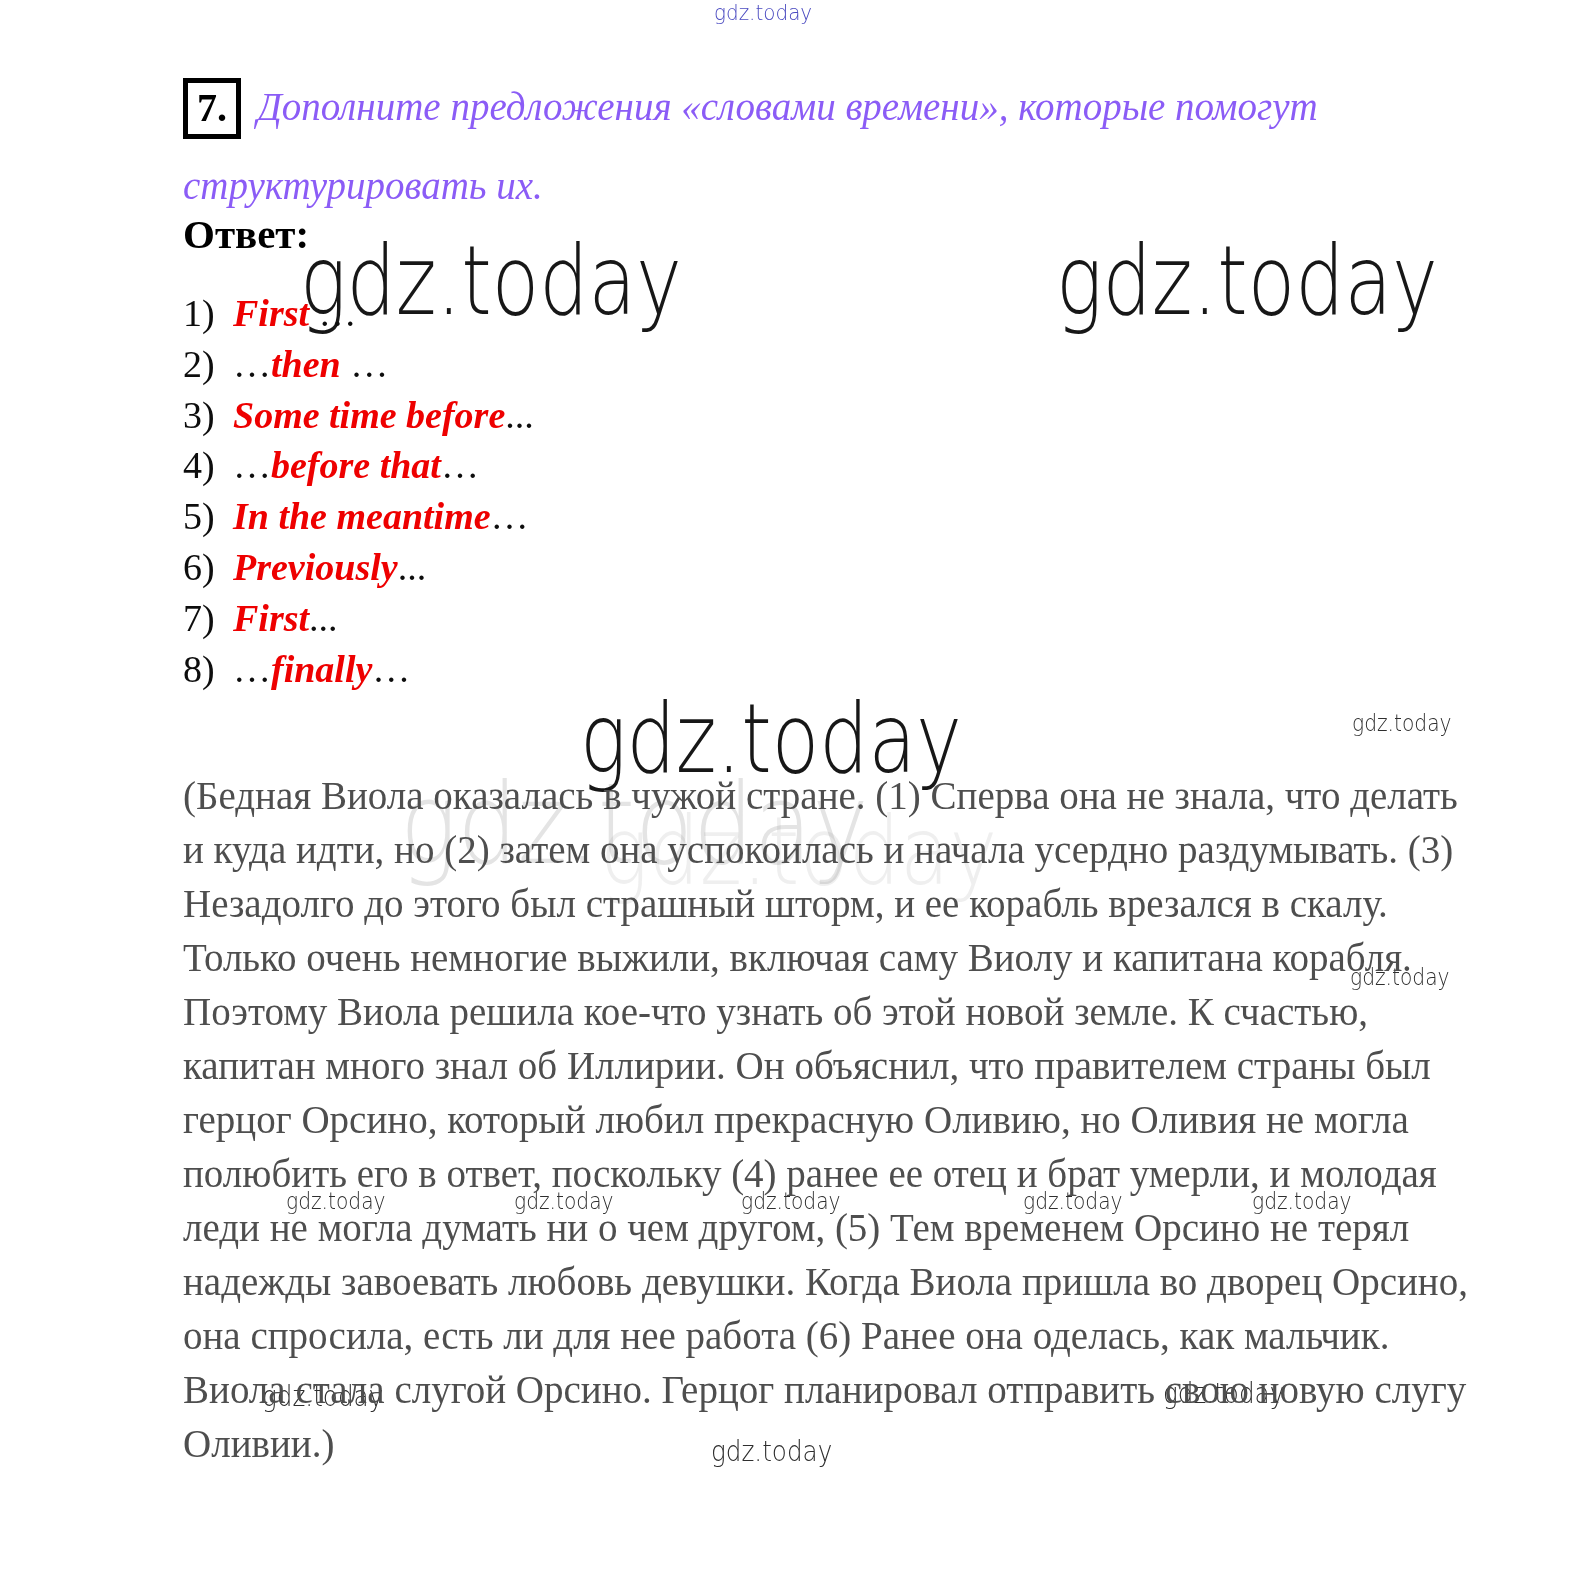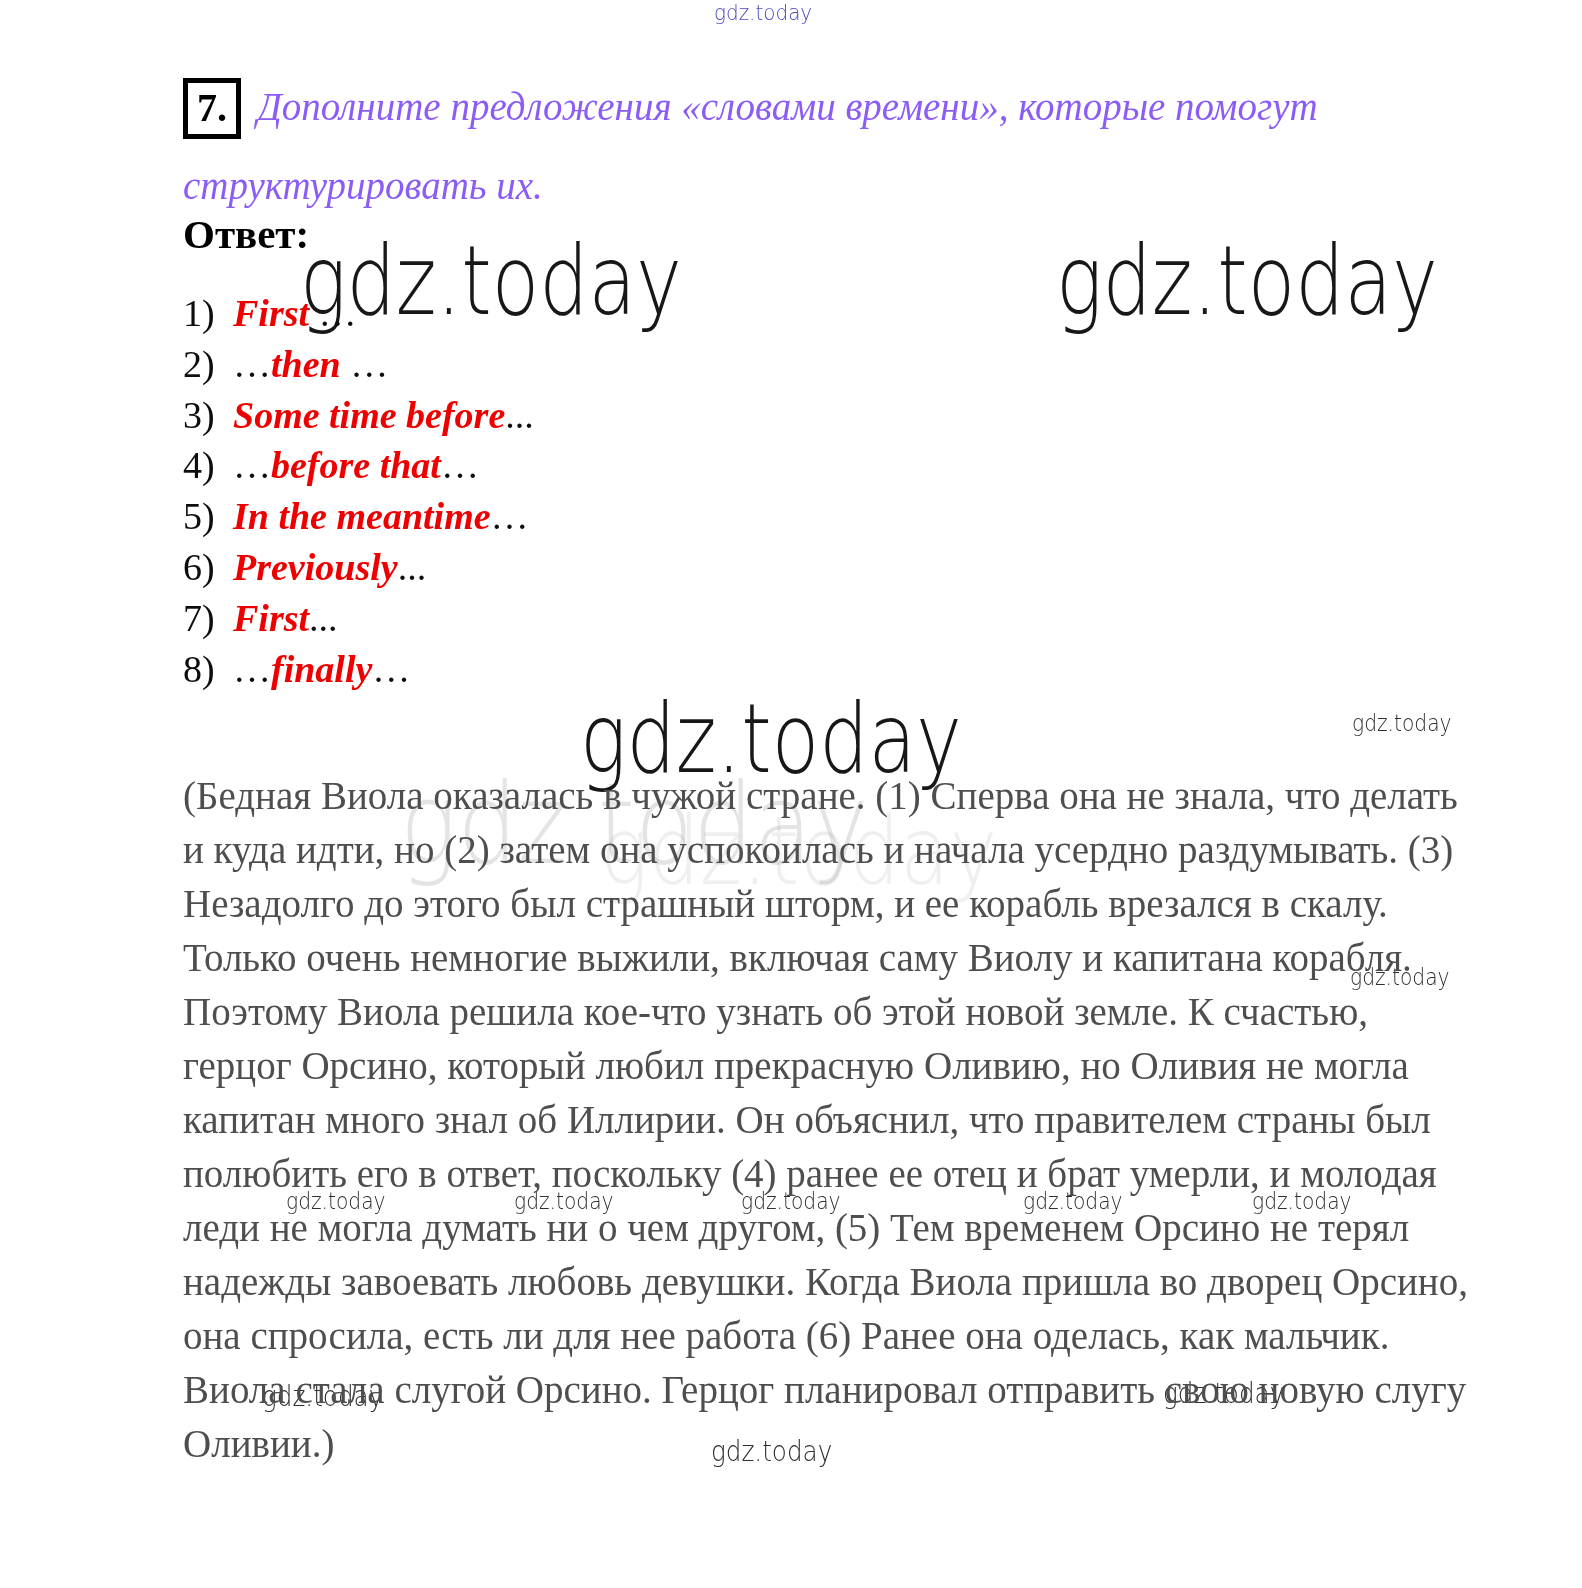--- a/index.html
+++ b/index.html
@@ -90,21 +90,21 @@
 <div id="ans-5" class="abs ans"><span class="n">6)</span><span></span><span class="w">Previously</span><span>...</span></div>
 <div id="ans-6" class="abs ans"><span class="n">7)</span><span></span><span class="w">First</span><span>...</span></div>
 <div id="ans-7" class="abs ans"><span class="n">8)</span><span>…</span><span class="w">finally</span><span>…</span></div>
 
 <div id="para" class="abs">
   <div class="pl">(Бедная Виола оказалась в чужой стране. (1) Сперва она не знала, что делать</div>
   <div class="pl">и куда идти, но (2) затем она успокоилась и начала усердно раздумывать. (3)</div>
   <div class="pl">Незадолго до этого был страшный шторм, и ее корабль врезался в скалу.</div>
   <div class="pl">Только очень немногие выжили, включая саму Виолу и капитана корабля.</div>
   <div class="pl">Поэтому Виола решила кое-что узнать об этой новой земле. К счастью,</div>
+  <div class="pl">капитан много знал об Иллирии. Он объяснил, что правителем страны был</div>
   <div class="pl">герцог Орсино, который любил прекрасную Оливию, но Оливия не могла</div>
-  <div class="pl">капитан много знал об Иллирии. Он объяснил, что правителем страны был</div>
   <div class="pl">полюбить его в ответ, поскольку (4) ранее ее отец и брат умерли, и молодая</div>
   <div class="pl">леди не могла думать ни о чем другом, (5) Тем временем Орсино не терял</div>
   <div class="pl">надежды завоевать любовь девушки. Когда Виола пришла во дворец Орсино,</div>
   <div class="pl">она спросила, есть ли для нее работа (6) Ранее она оделась, как мальчик.</div>
   <div class="pl">Виола стала слугой Орсино. Герцог планировал отправить свою новую слугу</div>
   <div class="pl">Оливии.)</div>
 </div>
 
 </body></html>

